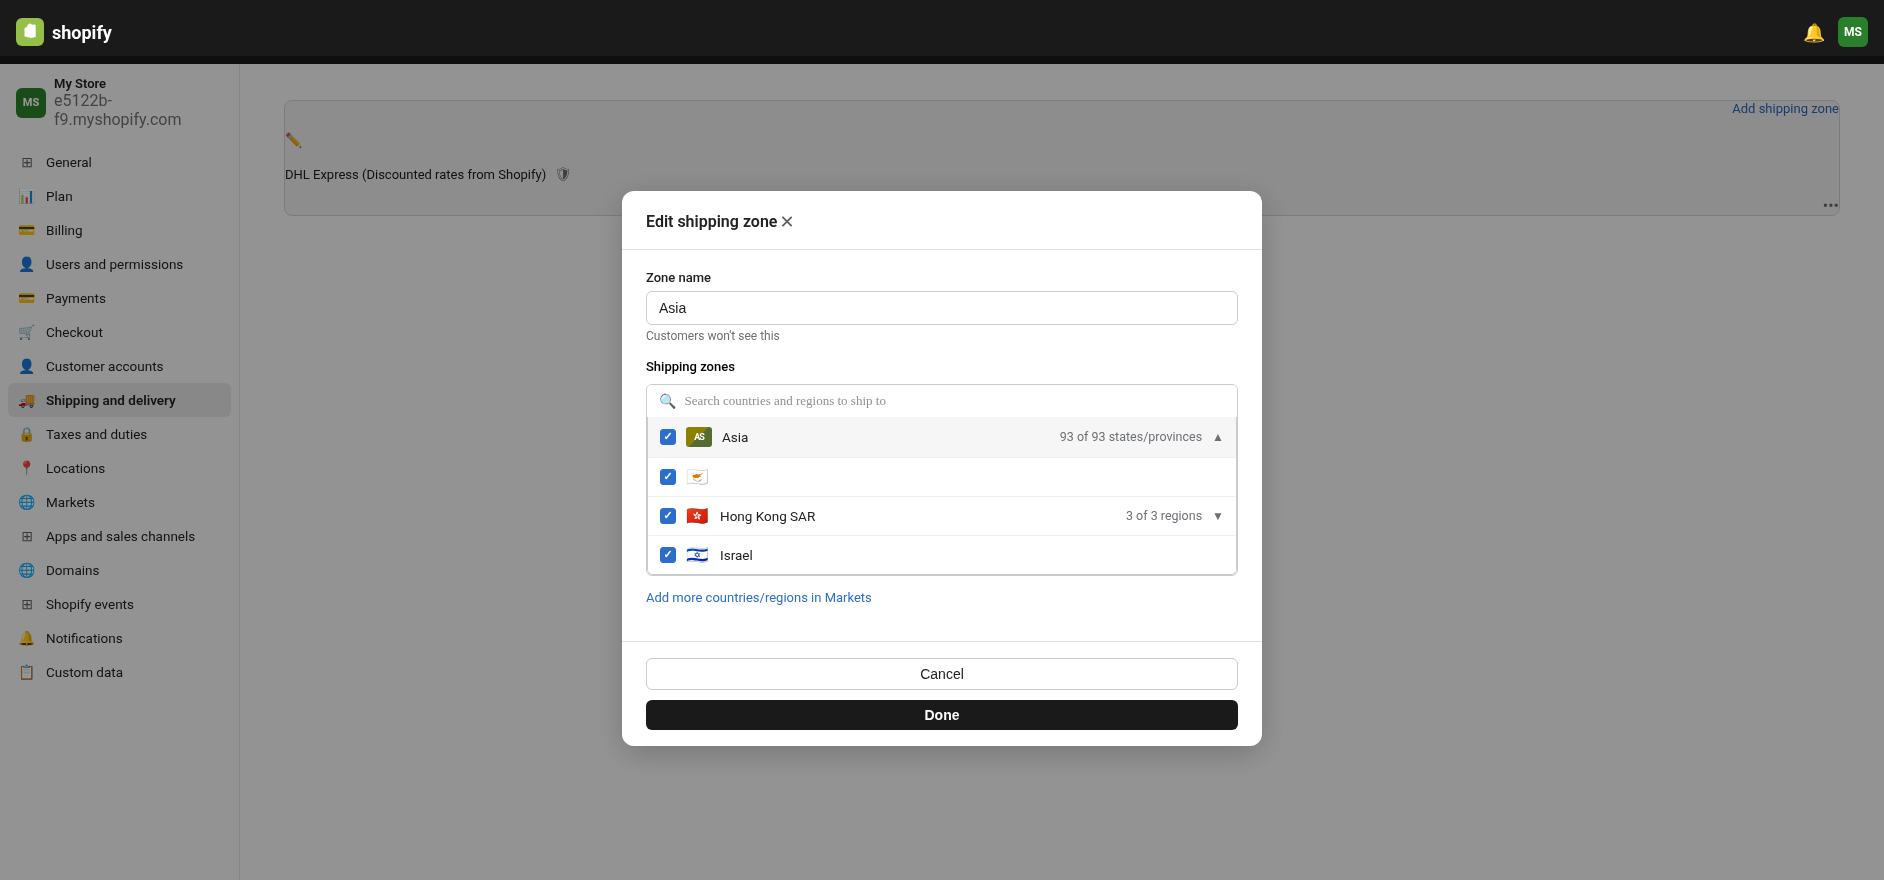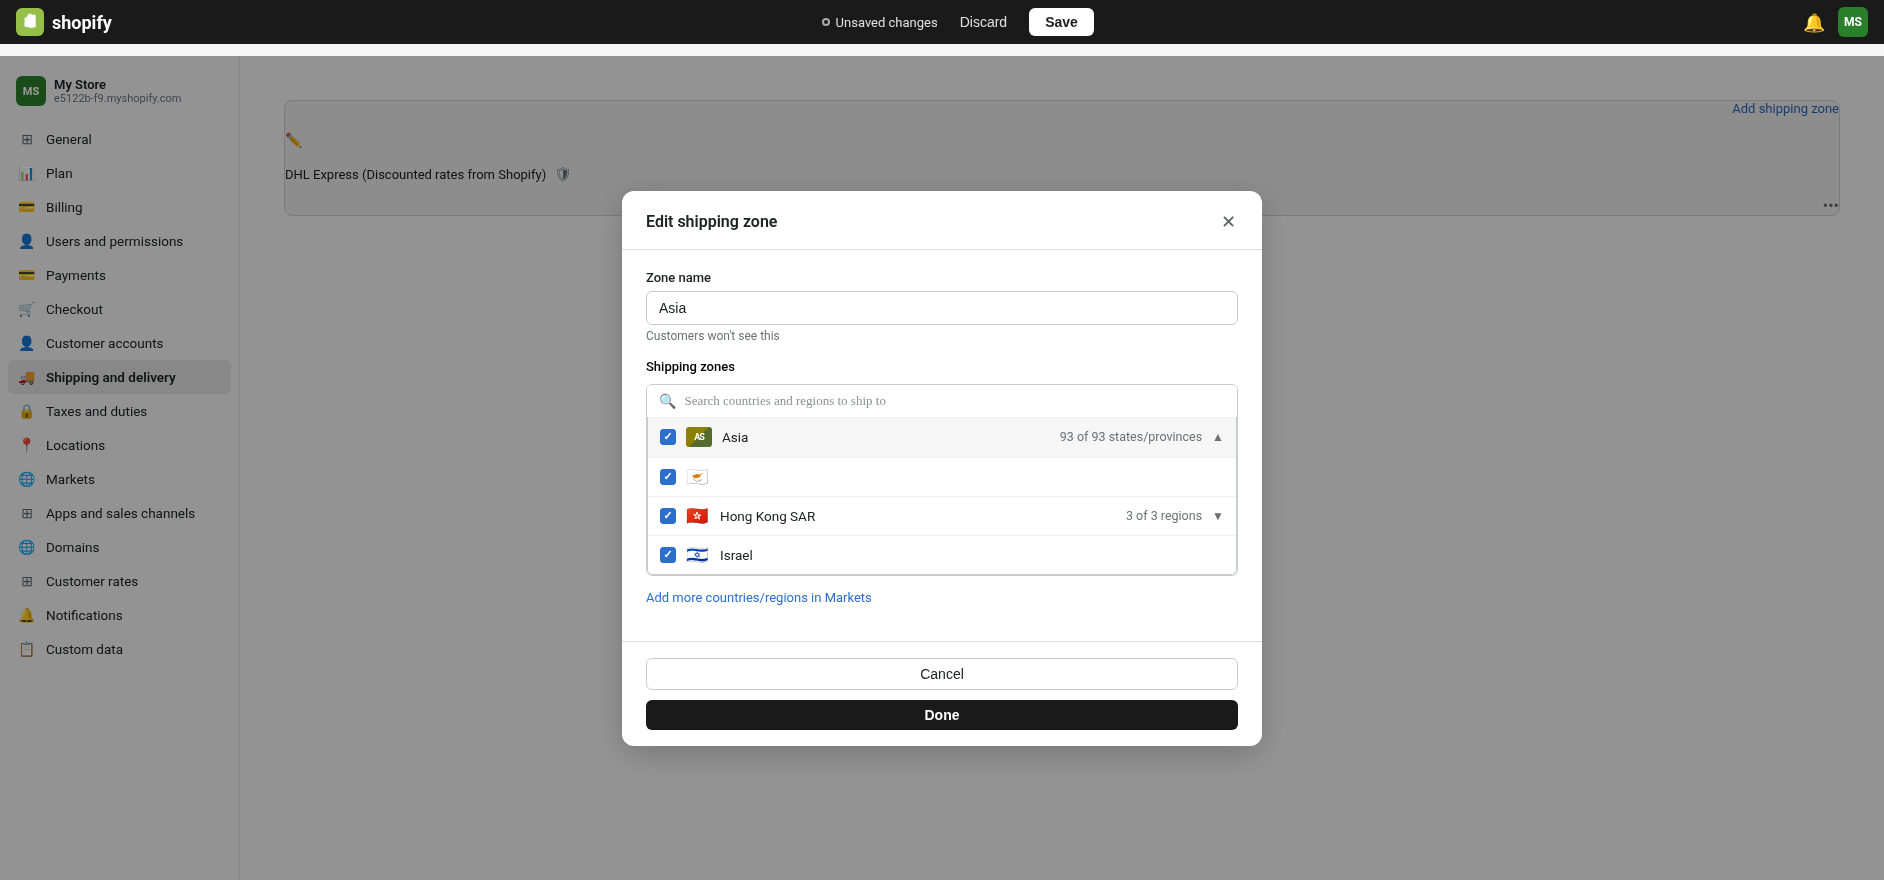--- a/index.html
+++ b/index.html
@@ -10,21 +10,21 @@
       font-size: 14px;
       height: 880px;
       overflow: hidden;
     }
 
     
     .topbar {
       display: flex;
       align-items: center;
       background: #1a1a1a;
-      height: 44px;
+      height: 64px;
       padding: 0 16px;
       justify-content: space-between;
       position: fixed;
       top: 0;
       left: 0;
       right: 0;
       z-index: 100;
     }
     .topbar-left {
       display: flex;
@@ -138,21 +138,21 @@
       font-size: 11px;
       font-weight: 700;
       flex-shrink: 0;
     }
     .store-info .store-name {
       font-size: 13px;
       font-weight: 600;
       color: #202223;
     }
     .store-info .store-url {
-      font-size: 11px;
+      font-size: 16px;
       color: #6d7175;
     }
     .nav-item {
       display: flex;
       align-items: center;
       gap: 10px;
       padding: 8px 10px;
       border-radius: 6px;
       cursor: pointer;
       color: #202223;
@@ -202,21 +202,21 @@
       border-radius: 12px;
       width: 640px;
       max-height: 560px;
       display: flex;
       flex-direction: column;
       box-shadow: 0 8px 32px rgba(0,0,0,0.2);
     }
     .modal-header {
       display: flex;
       align-items: center;
-      justify-content: space-between;
+      justify-content: flex-start;
       padding: 20px 24px 16px;
       border-bottom: 1px solid #e0e0e0;
     }
     .modal-title {
       font-size: 16px;
       font-weight: 650;
       color: #202223;
     }
     .modal-close {
       background: none;
@@ -450,28 +450,20 @@
 <div class="topbar">
   <div class="topbar-left">
     <a class="shopify-logo">
       <svg class="shopify-icon" viewBox="0 0 28 28" fill="none" xmlns="http://www.w3.org/2000/svg">
         <rect width="28" height="28" rx="6" fill="#96BF48"></rect>
         <path d="M19.5 7.5c-.1-.7-.7-1-1.2-1s-2.2.3-2.2.3S15 5.5 14 5.5c-2 0-3 2.5-3.3 3.8l-2.2.7v8.5l7.2 1.5 4-1V7.5z" fill="white"></path>
       </svg>
       <span>shopify</span>
     </a>
   </div>
-  <div class="topbar-center">
-    <div class="unsaved-changes">
-      <span class="unsaved-dot"></span>
-      <span>Unsaved changes</span>
-    </div>
-    <button class="btn-discard">Discard</button>
-    <button class="btn-save">Save</button>
-  </div>
   <div class="topbar-right">
     <span class="bell-icon">🔔</span>
     <div class="avatar">MS</div>
   </div>
 </div>
 
 <div class="layout">
 
   <div class="sidebar">
     <div class="sidebar-store">
@@ -529,21 +521,21 @@
     <div class="nav-item">
       <span class="nav-icon">⊞</span>
       <span>Apps and sales channels</span>
     </div>
     <div class="nav-item">
       <span class="nav-icon">🌐</span>
       <span>Domains</span>
     </div>
     <div class="nav-item">
       <span class="nav-icon">⊞</span>
-      <span>Customer rates</span>
+      <span>Shopify events</span>
     </div>
     <div class="nav-item">
       <span class="nav-icon">🔔</span>
       <span>Notifications</span>
     </div>
     <div class="nav-item">
       <span class="nav-icon">📋</span>
       <span>Custom data</span>
     </div>
   </div>

